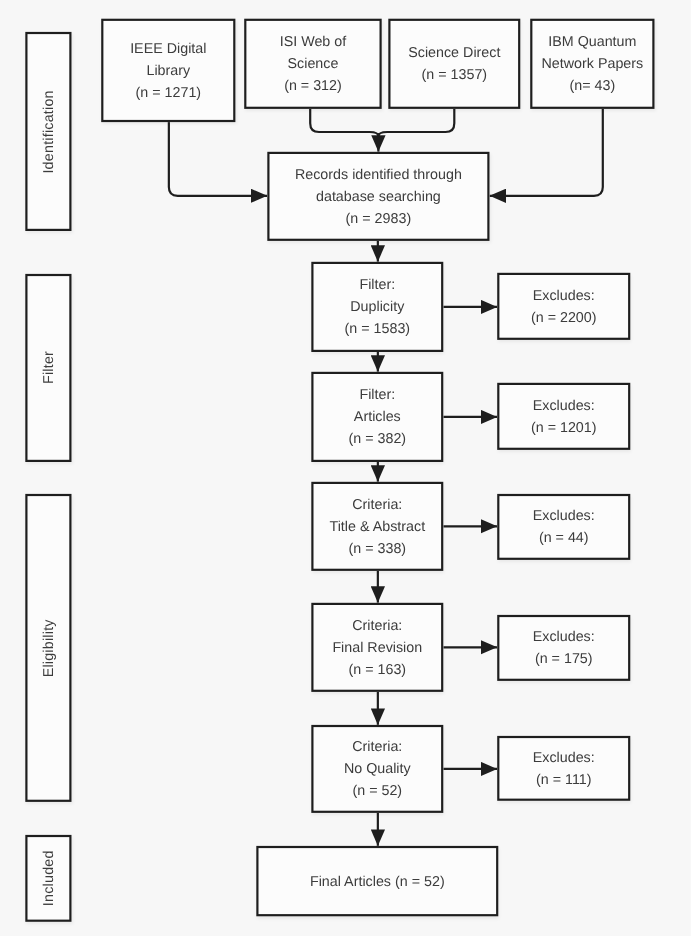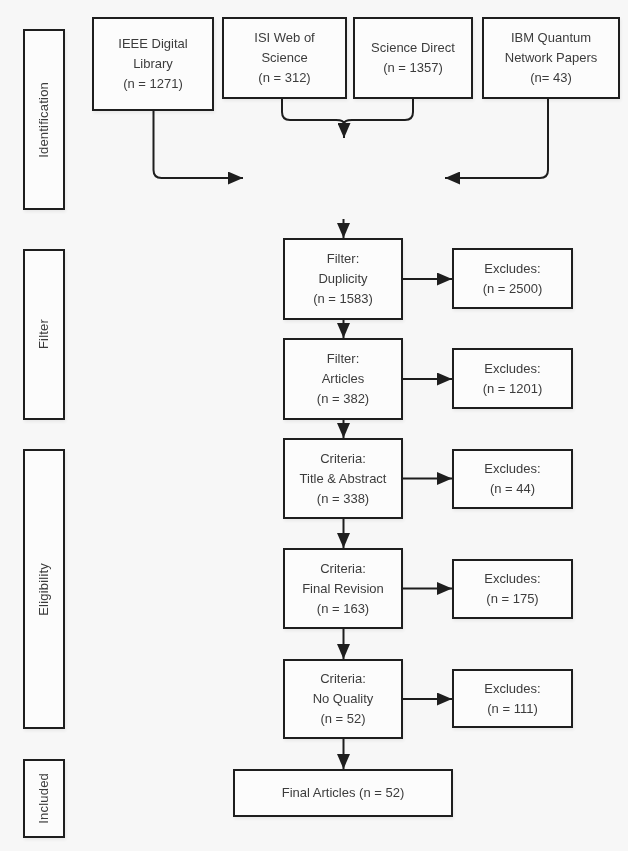--- a/index.html
+++ b/index.html
@@ -42,29 +42,29 @@
   }
   
   .s-identification { left: 23px; top: 29px;  width: 42px; height: 181px; }
   .s-filter         { left: 23px; top: 249px; width: 42px; height: 171px; }
   .s-eligibility    { left: 23px; top: 449px; width: 42px; height: 280px; }
   .s-included       { left: 23px; top: 759px; width: 42px; height: 79px; }
   
   .n-ieee    { left: 92px;  top: 17px; width: 122px; height: 94px; }
   .n-isi     { left: 222px; top: 17px; width: 125px; height: 82px; }
   .n-sd      { left: 353px; top: 17px; width: 120px; height: 82px; text-align: right; }
-  .n-ibm     { left: 482px; top: 17px; width: 138px; height: 82px; align-items: center; }
+  .n-ibm     { left: 482px; top: 17px; width: 113px; height: 82px; align-items: center; }
   
   .n-records { left: 243px; top: 138px; width: 202px; height: 81px; }
   .n-dup     { left: 283px; top: 238px; width: 120px; height: 82px; }
   .n-key     { left: 283px; top: 338px; width: 120px; height: 82px; }
   .n-title   { left: 283px; top: 438px; width: 120px; height: 81px; }
   .n-rev     { left: 283px; top: 548px; width: 120px; height: 81px; }
   .n-qual    { left: 283px; top: 659px; width: 120px; height: 80px; }
-  .n-final   { left: 233px; top: 769px; width: 220px; height: 48px; }
+  .n-final   { left: 233px; top: 769px; width: 220px; height: 64px; }
   
   .x-dup   { left: 452px; top: 248px; width: 121px; height: 61px; }
   .x-key   { left: 452px; top: 348px; width: 121px; height: 61px; }
   .x-title { left: 452px; top: 449px; width: 121px; height: 60px; }
   .x-rev   { left: 452px; top: 559px; width: 121px; height: 60px; }
   .x-qual  { left: 452px; top: 669px; width: 121px; height: 59px; }
 </style>
 </head>
 <body>
 
@@ -127,20 +127,25 @@
   <div class="box n-sd">
     <span class="ln">Science Direct</span>
     <span class="ln">(n = 1357)</span>
   </div>
   <div class="box n-ibm">
     <span class="ln">IBM Quantum</span>
     <span class="ln">Network Papers</span>
     <span class="ln">(n= 43)</span>
   </div>
 
+  <div class="box n-records">
+    <span class="ln">Records identified through</span>
+    <span class="ln">database searching</span>
+    <span class="ln">(n = 2983)</span>
+  </div>
   <div class="box n-dup">
     <span class="ln">Filter:</span>
     <span class="ln">Duplicity</span>
     <span class="ln">(n = 1583)</span>
   </div>
   <div class="box n-key">
     <span class="ln">Filter:</span>
     <span class="ln">Articles</span>
     <span class="ln">(n = 382)</span>
   </div>
@@ -158,21 +163,21 @@
     <span class="ln">Criteria:</span>
     <span class="ln">No Quality</span>
     <span class="ln">(n = 52)</span>
   </div>
   <div class="box n-final">
     <span class="ln">Final Articles (n = 52)</span>
   </div>
 
   <div class="box x-dup">
     <span class="ln">Excludes:</span>
-    <span class="ln">(n = 2500)</span>
+    <span class="ln">(n = 2200)</span>
   </div>
   <div class="box x-key">
     <span class="ln">Excludes:</span>
     <span class="ln">(n = 1201)</span>
   </div>
   <div class="box x-title">
     <span class="ln">Excludes:</span>
     <span class="ln">(n = 44)</span>
   </div>
   <div class="box x-rev">

